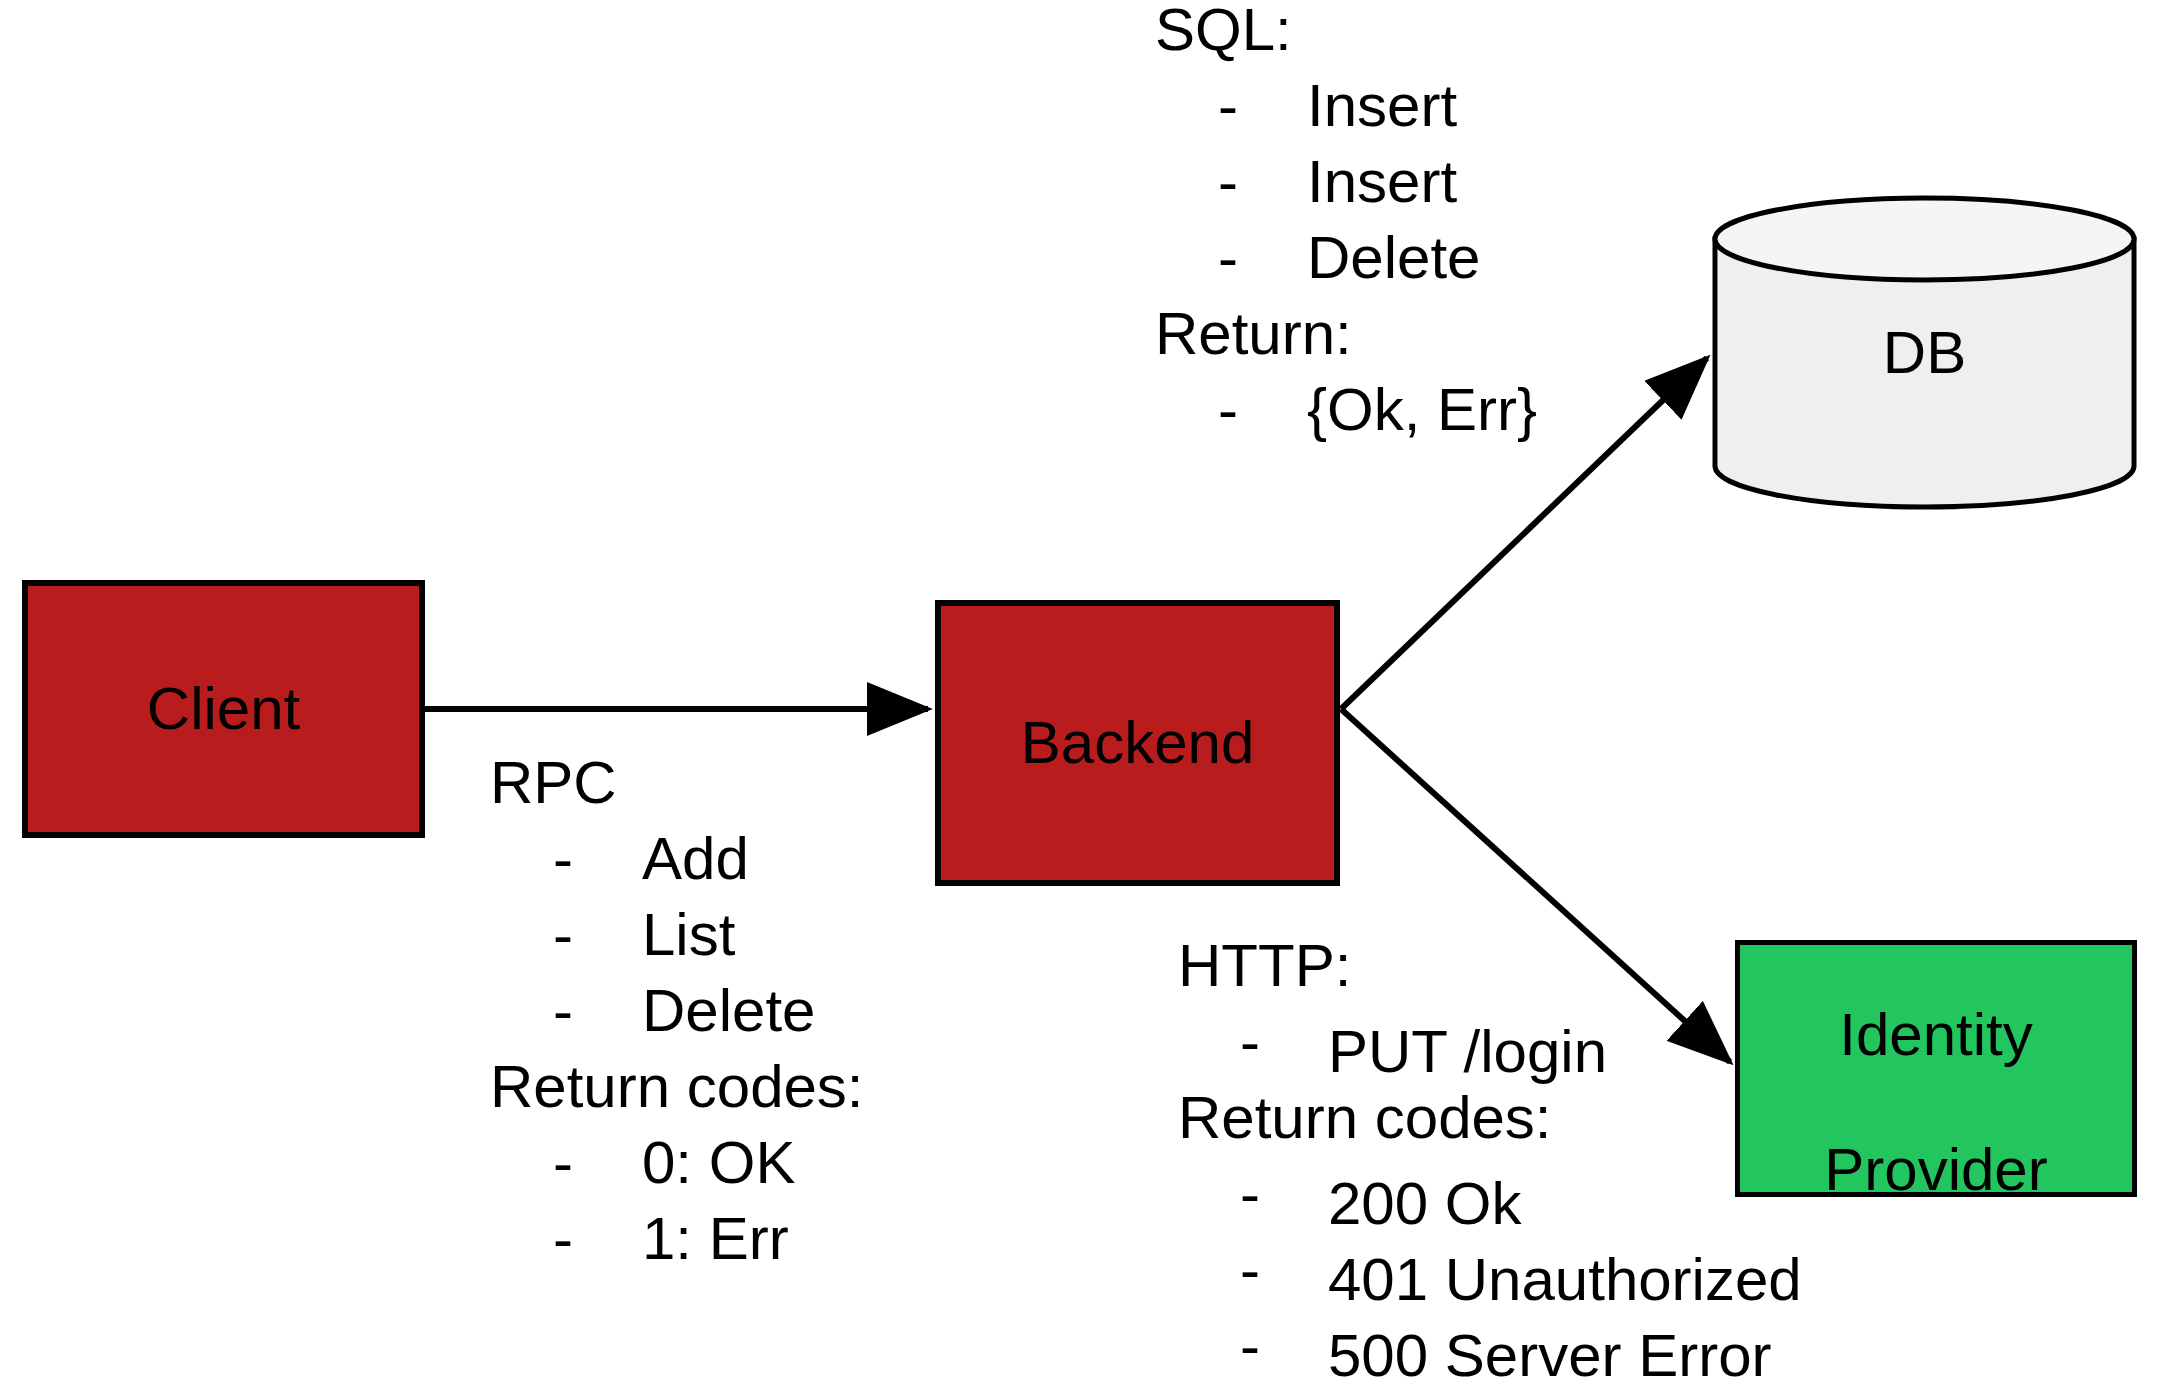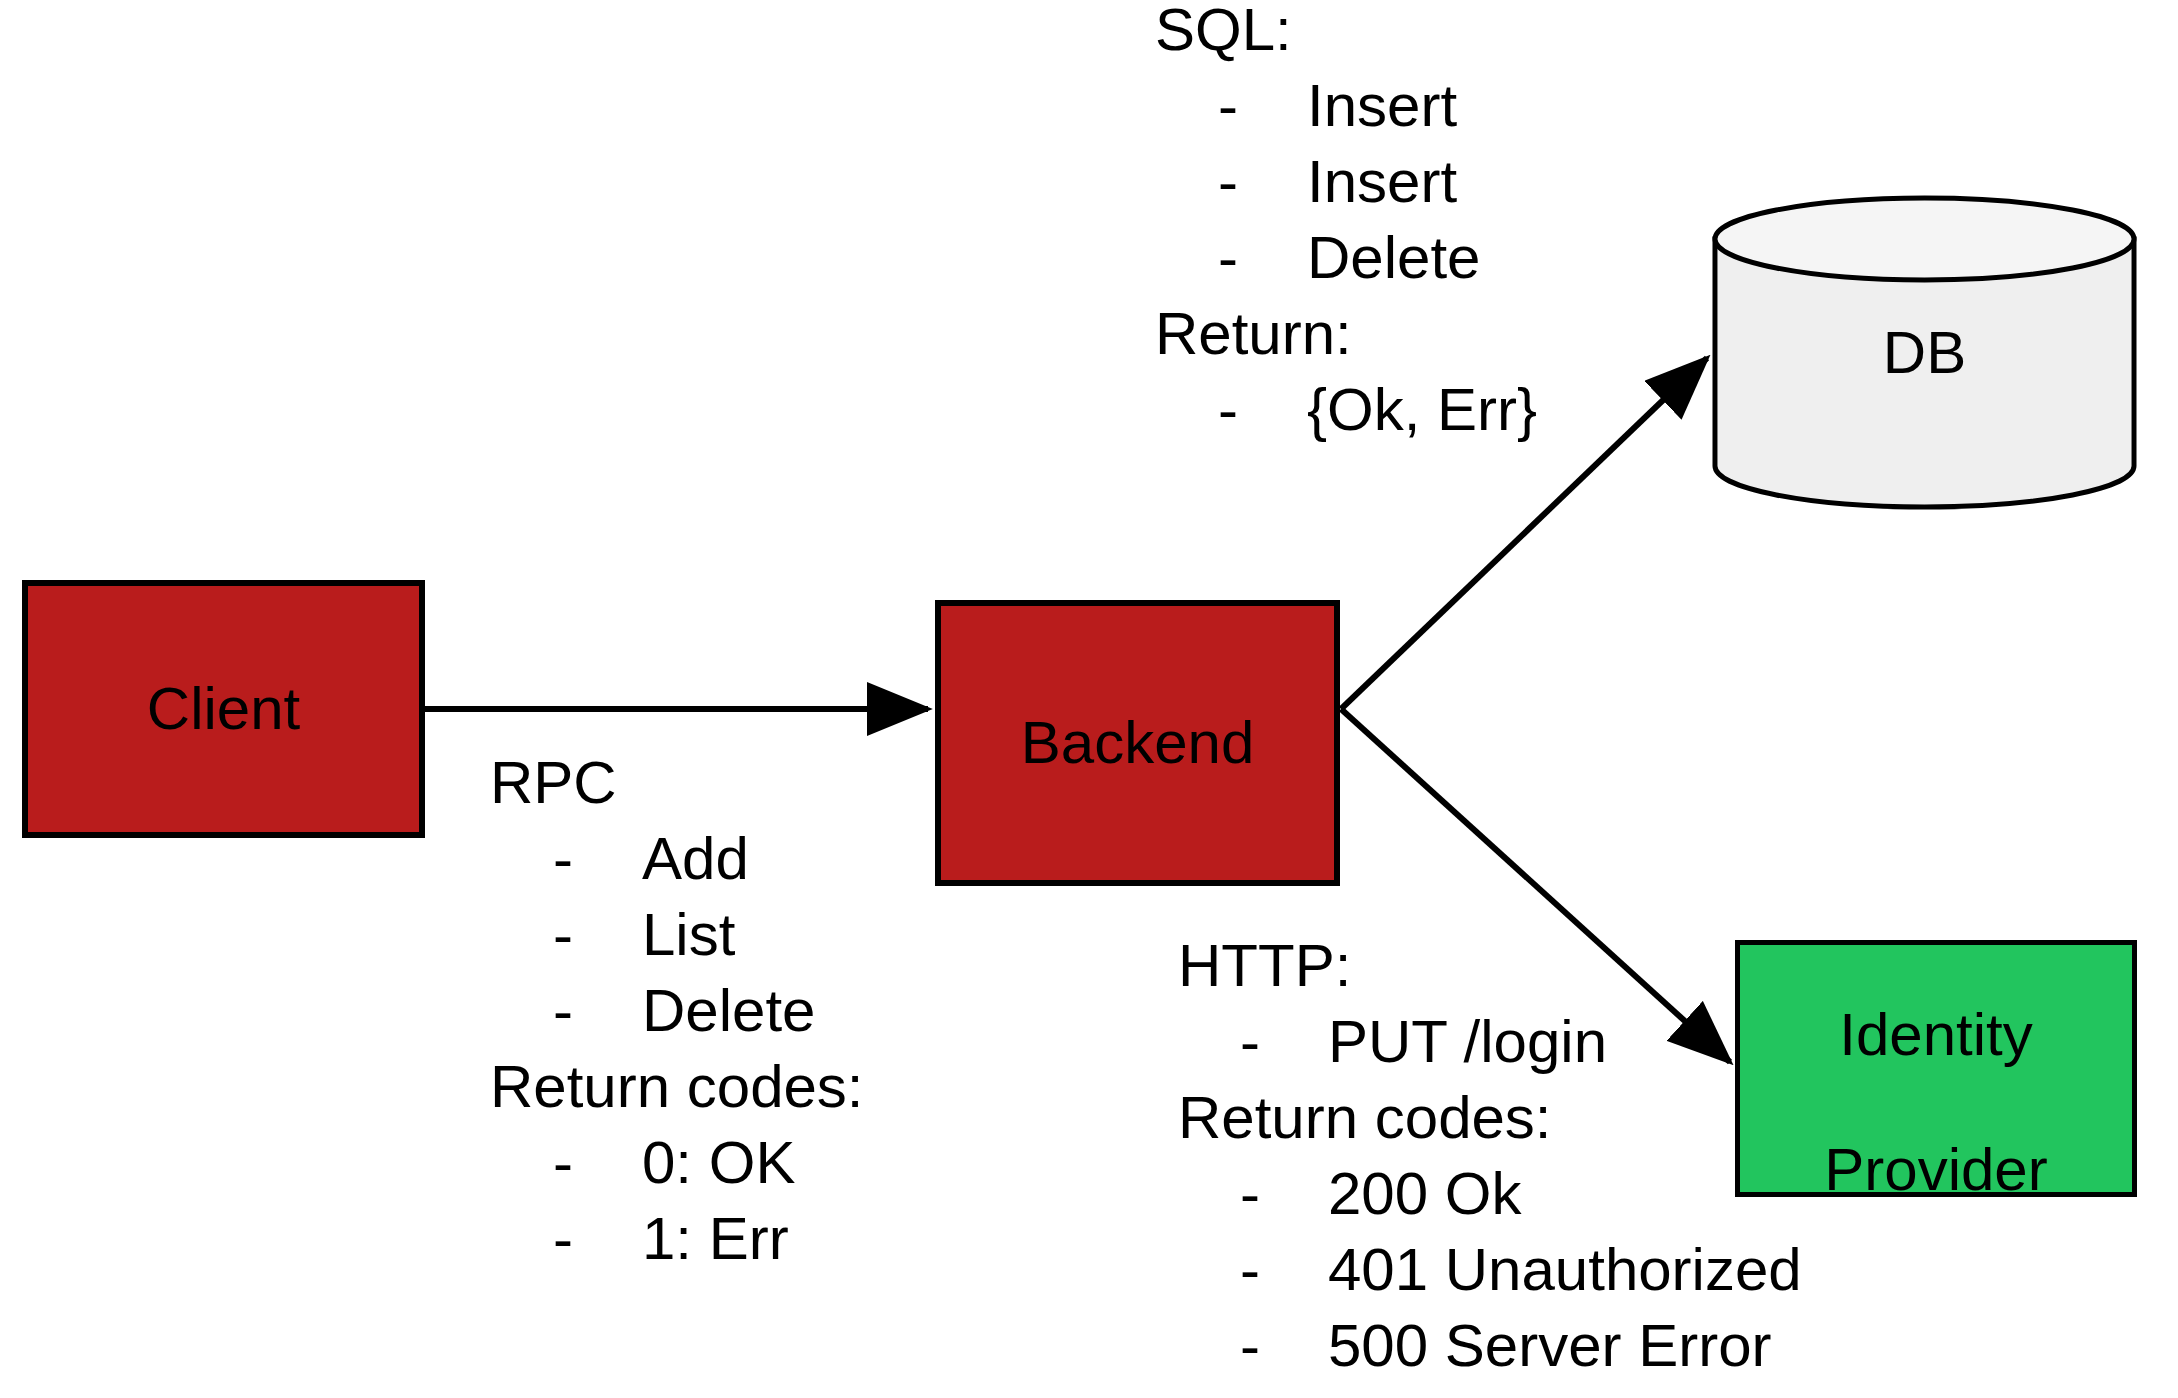--- a/index.html
+++ b/index.html
@@ -107,21 +107,21 @@
   #annot-sql  { left: 1155px; top: -8px; }
   #annot-rpc  { left: 490px;  top: 745px; }
   #annot-http { left: 1178px; top: 928px; }
 
   #annot-sql  .ln.sub .dash { left: 63px; }
   #annot-rpc  .ln.sub .dash { left: 63px; }
   #annot-http .ln.sub .dash { left: 62px; }
 
   #annot-sql  .ln.sub .txt  { left: 152px; }
   #annot-rpc  .ln.sub .txt  { left: 152px; }
-  #annot-http .ln.sub .txt  { left: 150px; }
+  #annot-http .ln.sub .txt  { left: 150px; margin-top: 10px; }
 </style>
 </head>
 <body>
 
 <div id="canvas">
 
   <svg id="edges" viewBox="0 0 2178 1398" xmlns="http://www.w3.org/2000/svg">
     <defs>
       <marker id="arrowhead" markerWidth="11" markerHeight="9" refX="10.2" refY="4.5" orient="auto" markerUnits="strokeWidth">
         <path d="M0,0 L11,4.5 L0,9 z" fill="#000000"></path>

